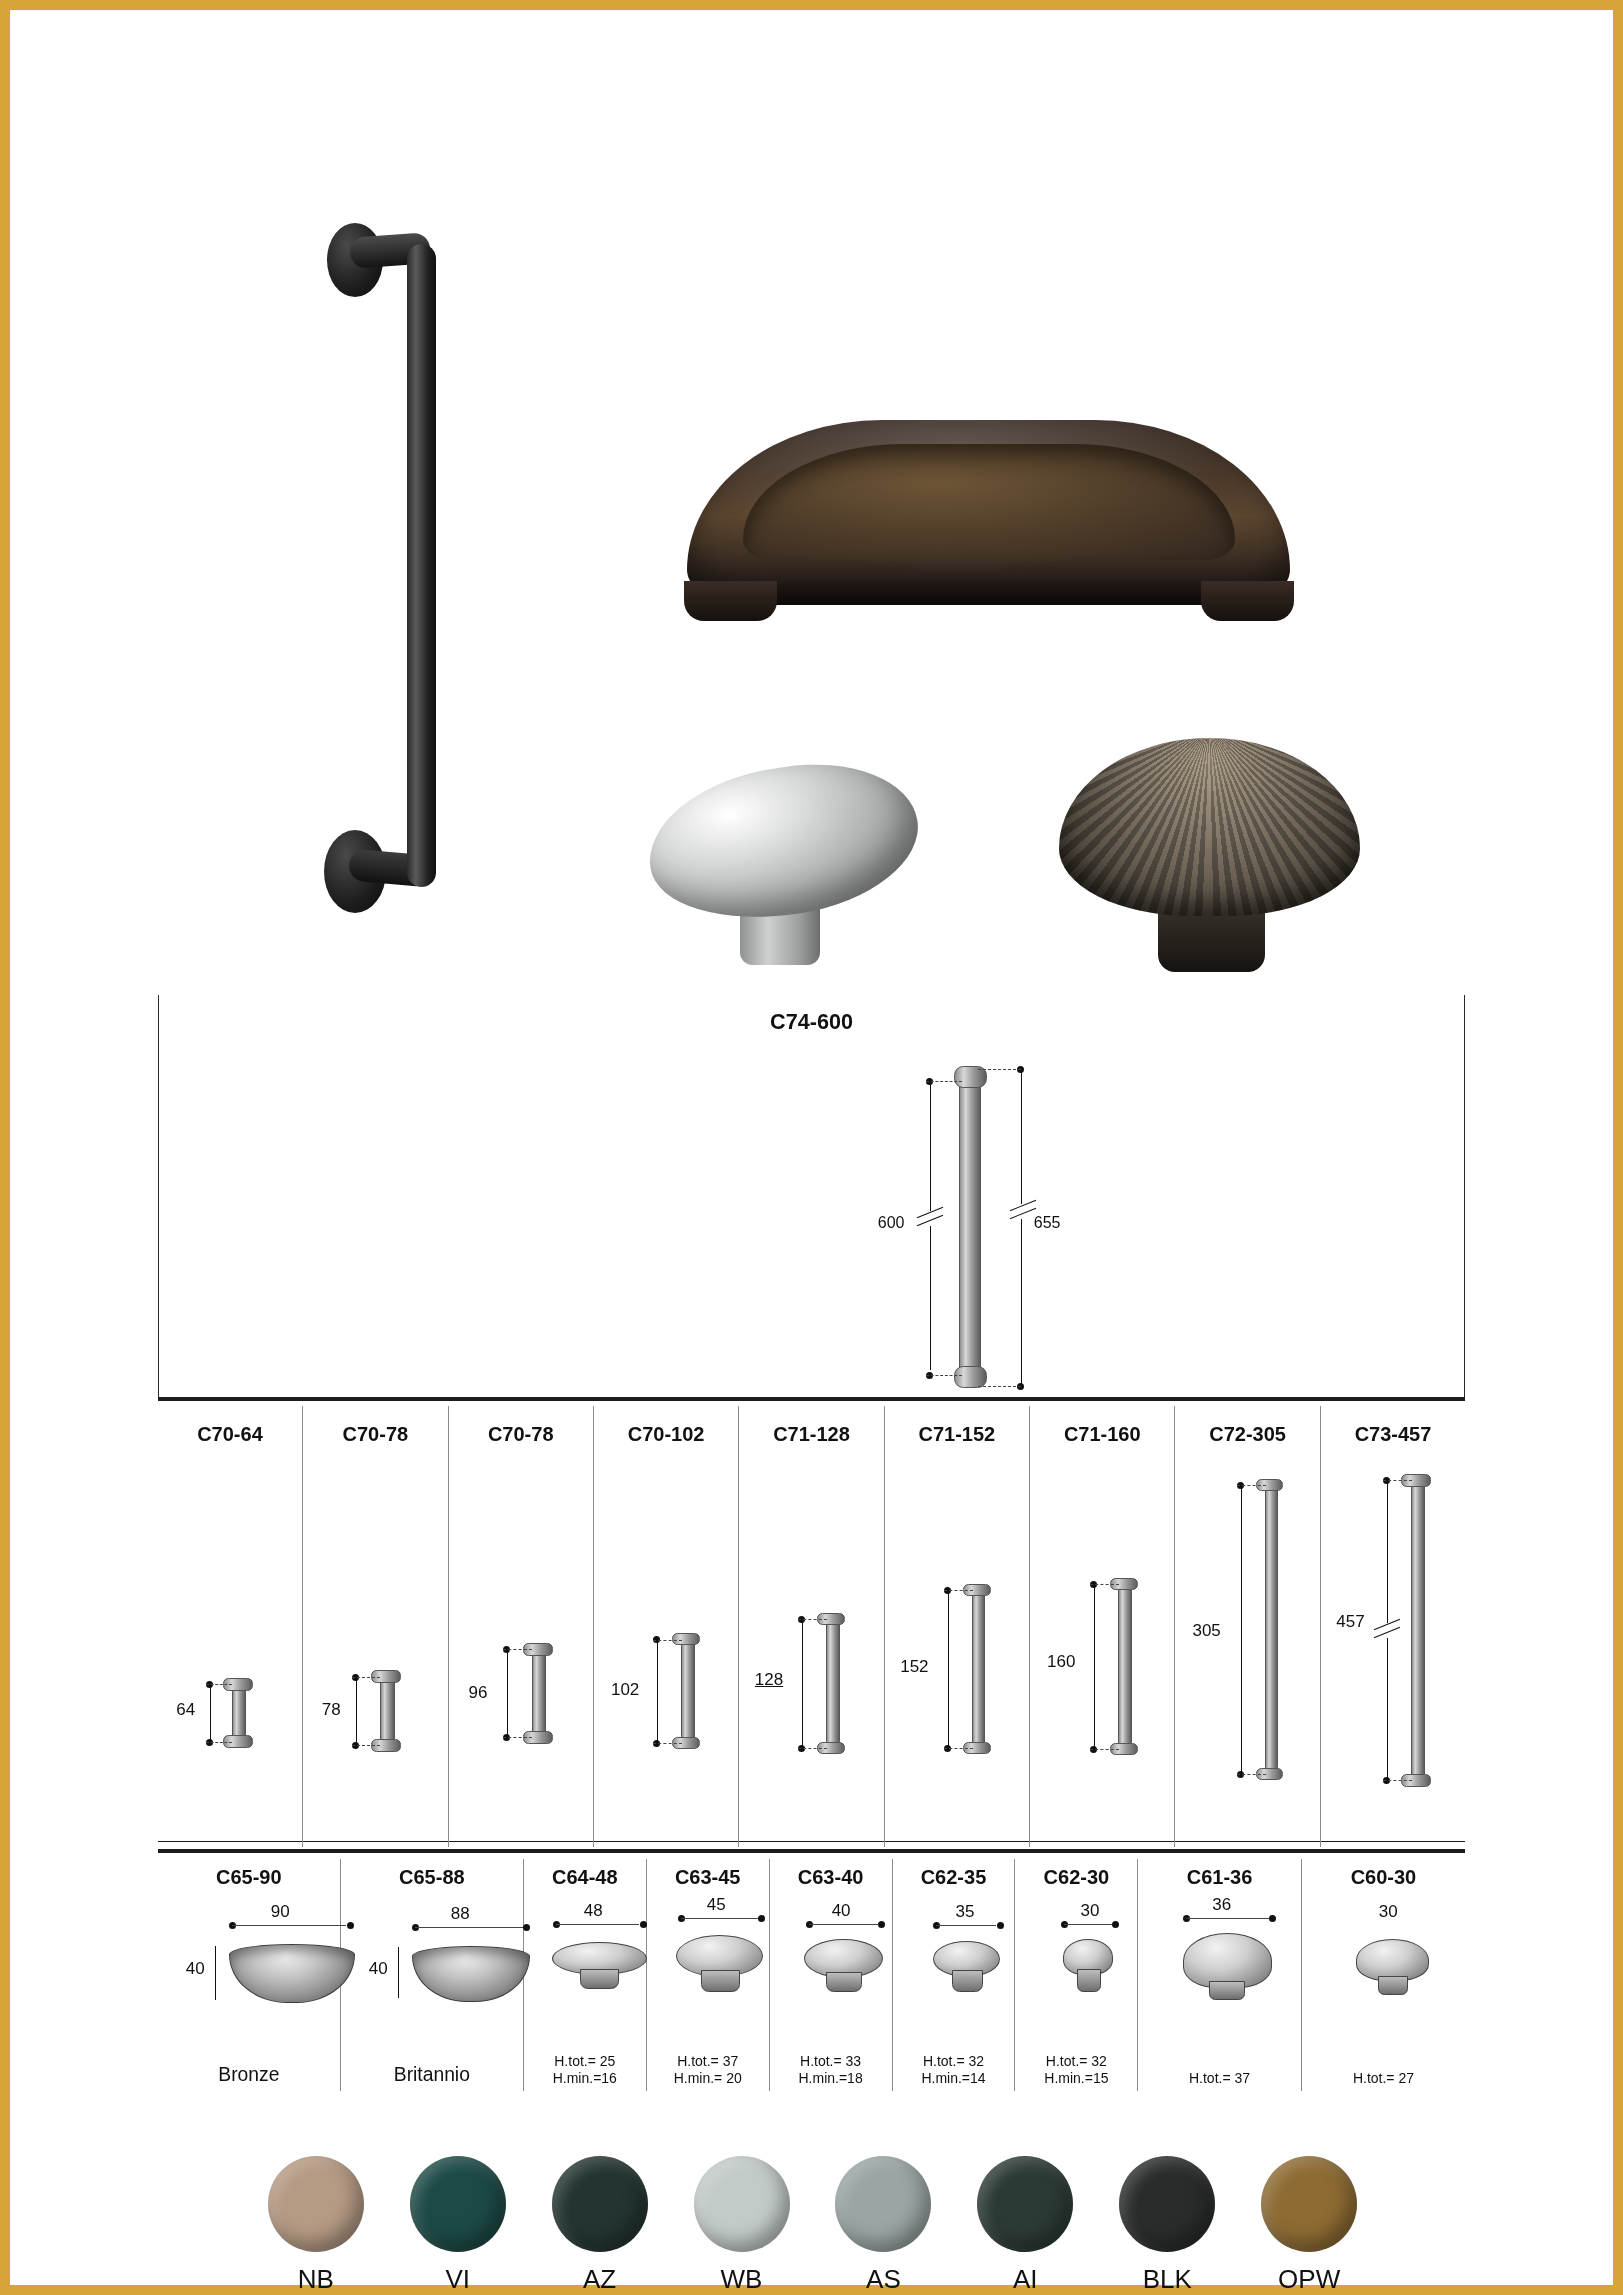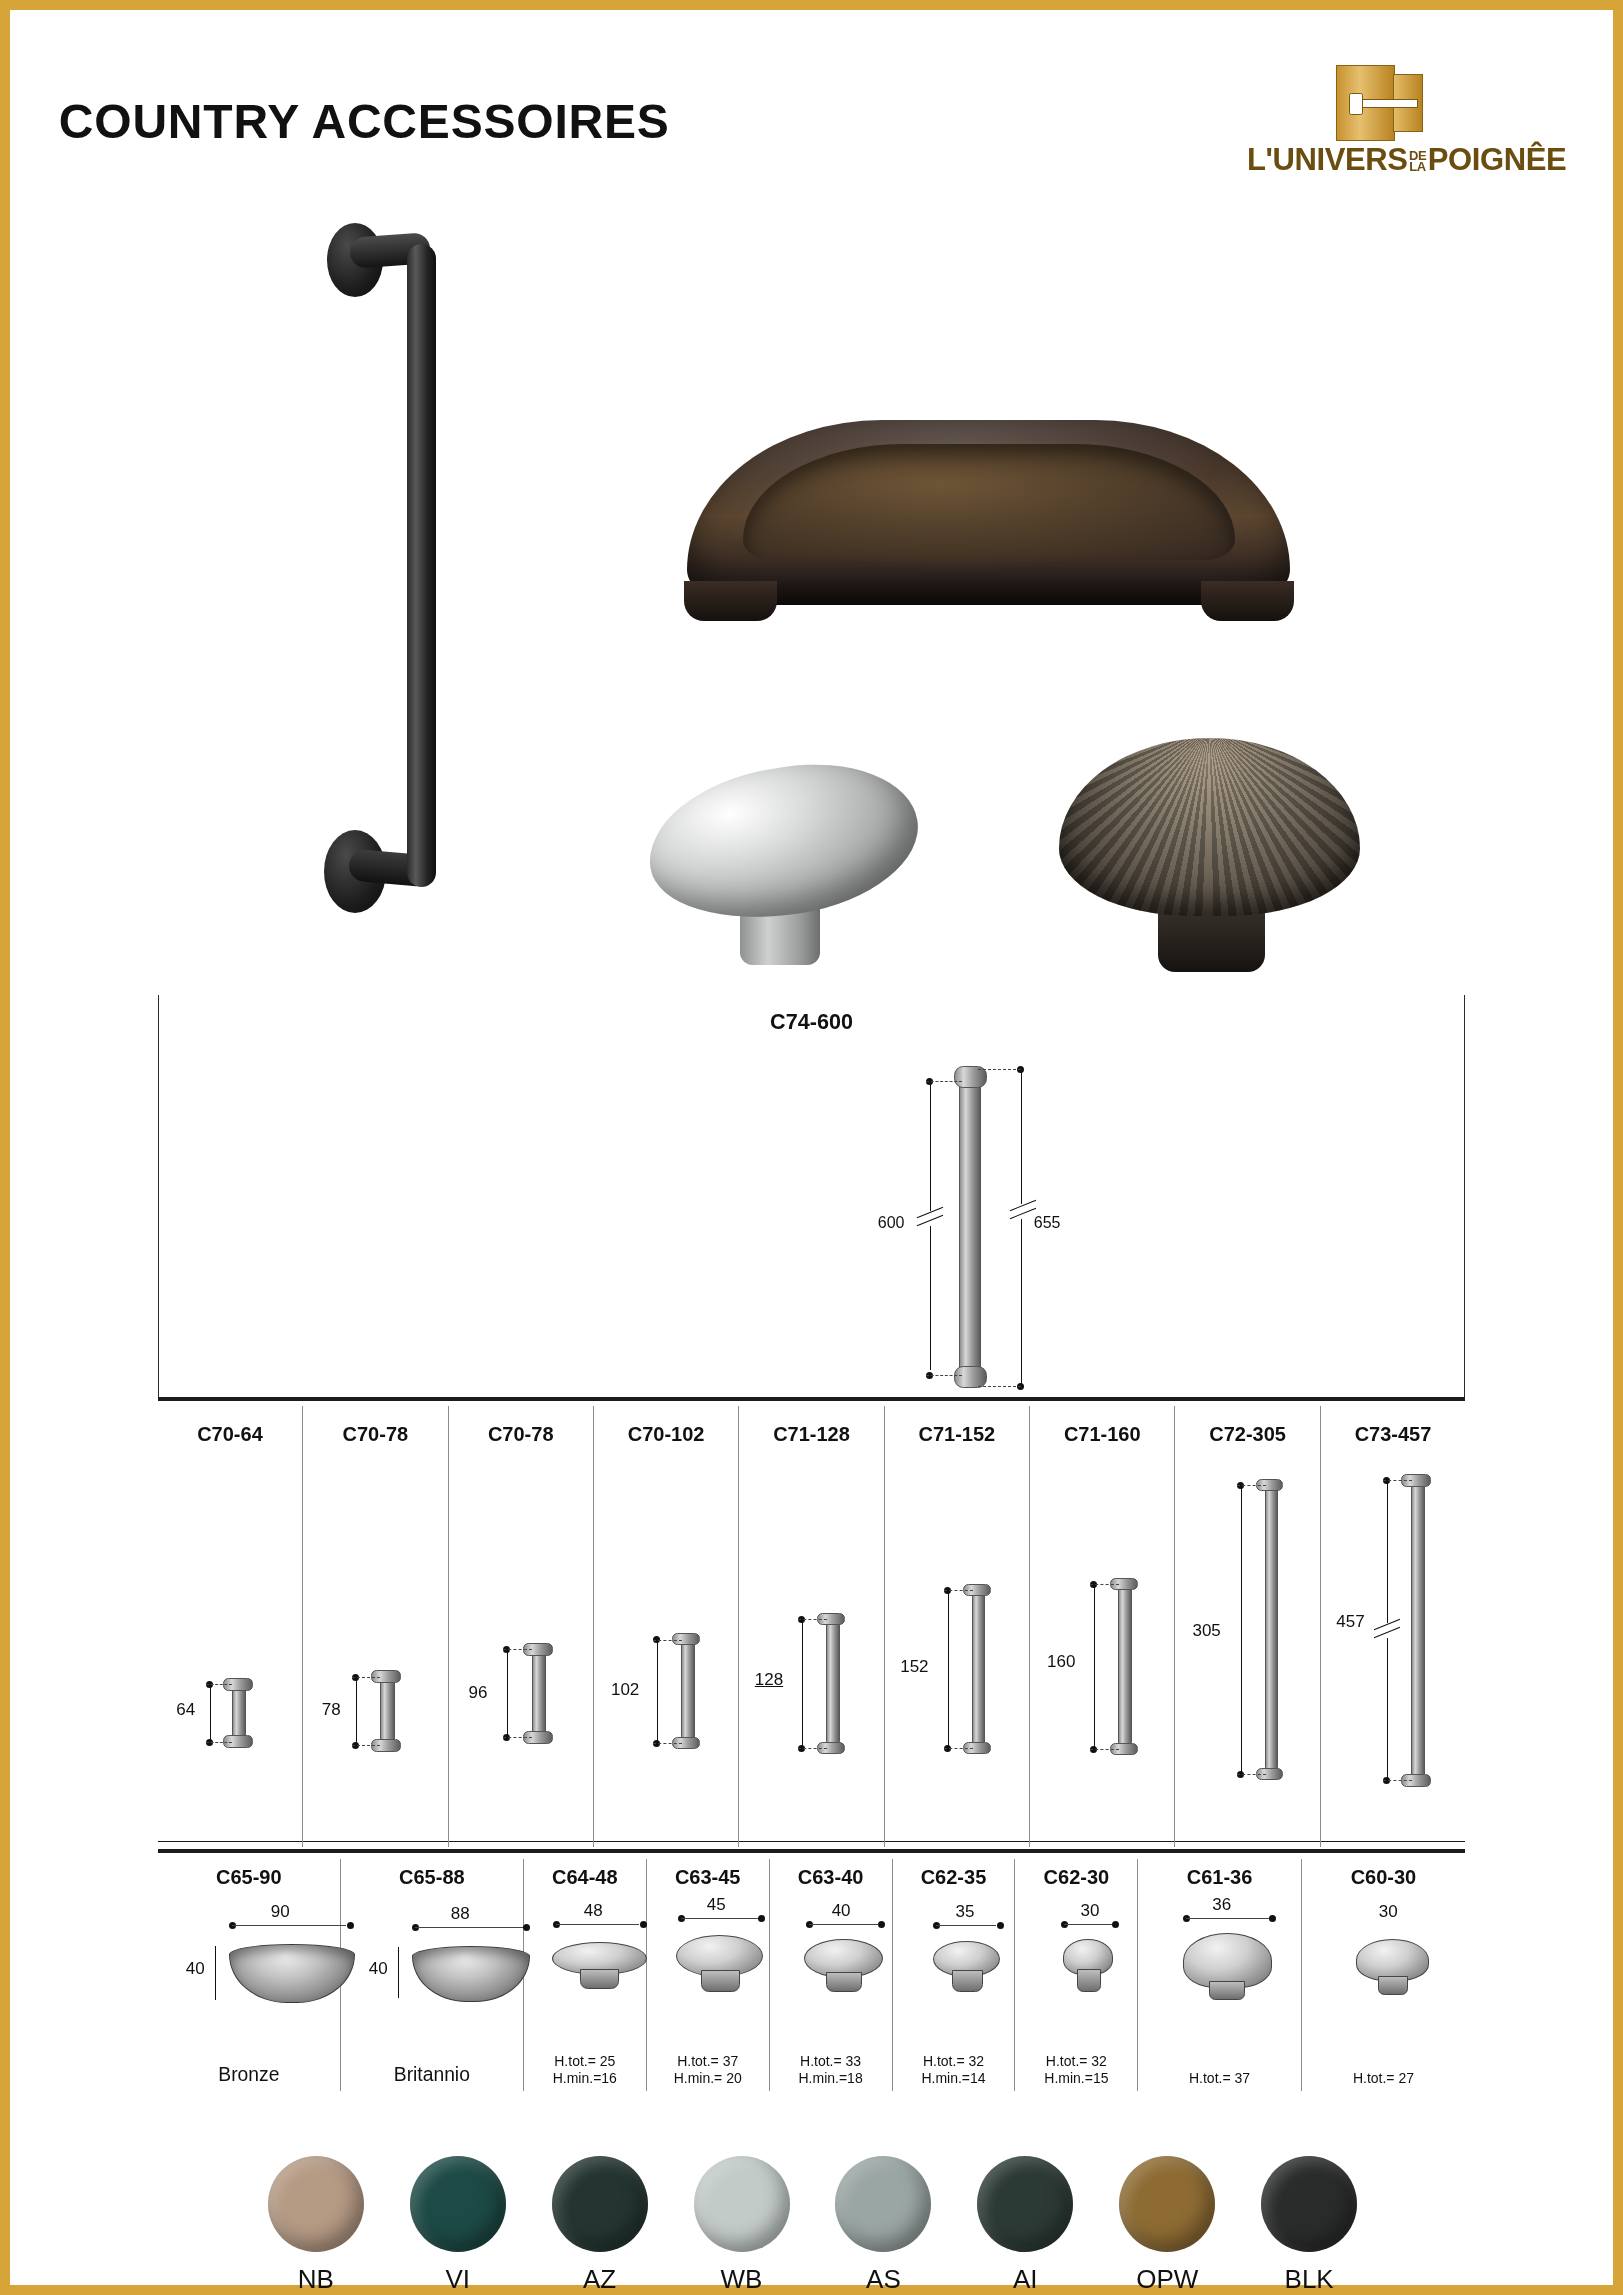--- a/index.html
+++ b/index.html
@@ -471,35 +471,20 @@
     color: #111;
     font-weight: normal;
   }
 </style>
 </head>
 <body>
 
 <div class="page">
 <div class="page-inner">
 
-  <div class="header">
-    <div class="title">COUNTRY ACCESSOIRES</div>
-
-    <div class="logo-wrap">
-      <div class="logo-mark">
-        <div class="blk"></div>
-        <div class="blk2"></div>
-        <div class="bar"></div>
-        <div class="knob"></div>
-      </div>
-      <div class="logo-text">
-        <span>L'UNIVERS</span><span class="small"><span>DE</span><br><span>LA</span></span><span>POIGNÊE</span>
-      </div>
-    </div>
-  </div>
 
   <div class="hero">
 
     <div class="photo-handle">
       <div class="ph-plate top"></div>
       <div class="ph-plate bot"></div>
       <div class="ph-arm-top"></div>
       <div class="ph-arm-bot"></div>
       <div class="ph-bar"></div>
     </div>
@@ -838,27 +823,27 @@
         <div class="dot" style="background:#9aa6a4;"></div>
         <div class="lbl">AS</div>
       </div>
 
       <div class="fin">
         <div class="dot" style="background:#2c3a36;"></div>
         <div class="lbl">AI</div>
       </div>
 
       <div class="fin">
+        <div class="dot" style="background:#2a2c2b;"></div>
+        <div class="lbl">BLK</div>
+      </div>
+
+      <div class="fin">
         <div class="dot" style="background:#8d6b33;"></div>
         <div class="lbl">OPW</div>
       </div>
 
-      <div class="fin">
-        <div class="dot" style="background:#2a2c2b;"></div>
-        <div class="lbl">BLK</div>
-      </div>
-
     </div>
   </div>
 
 </div>
 </div>
 
 
 </body></html>

